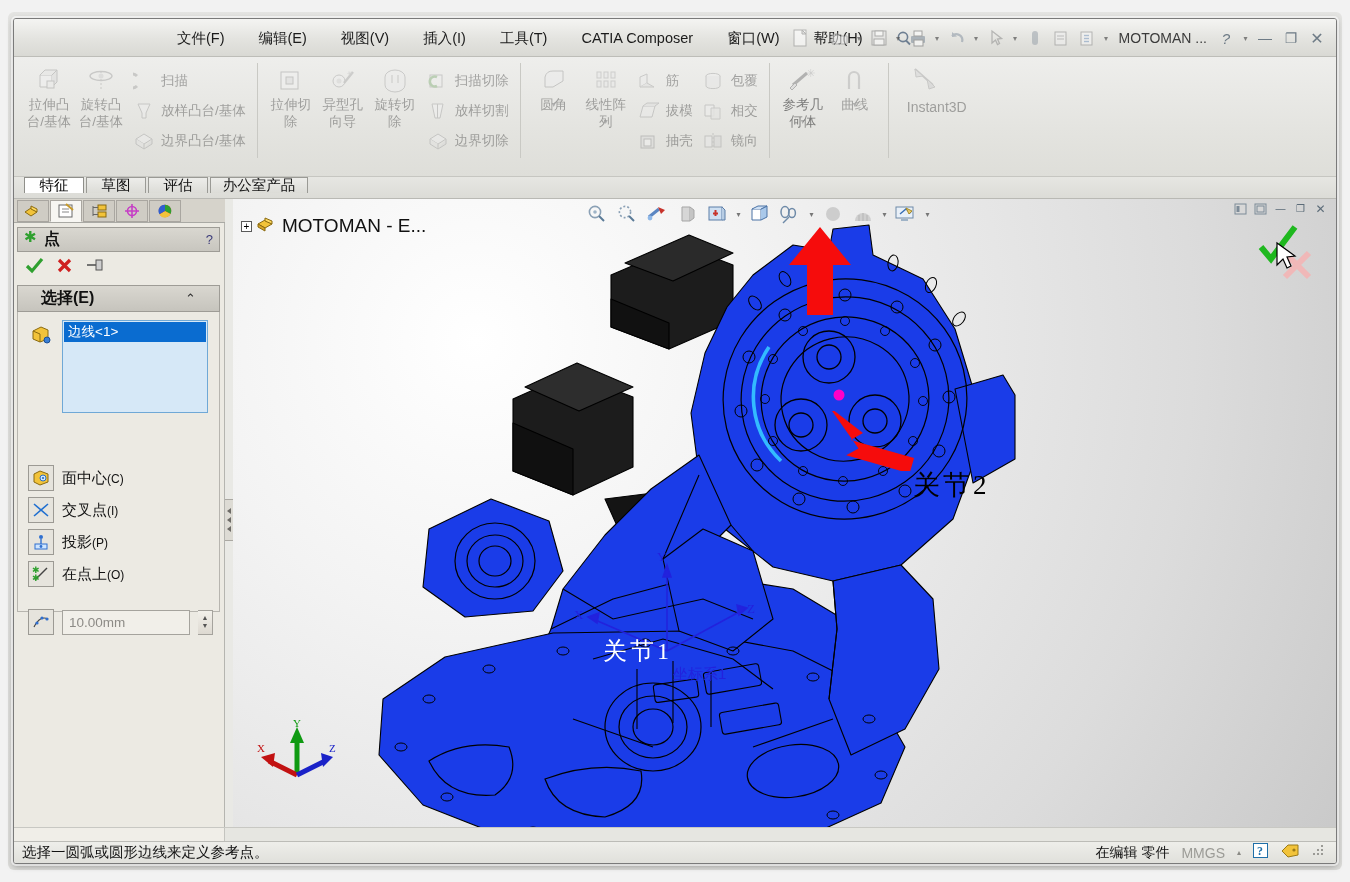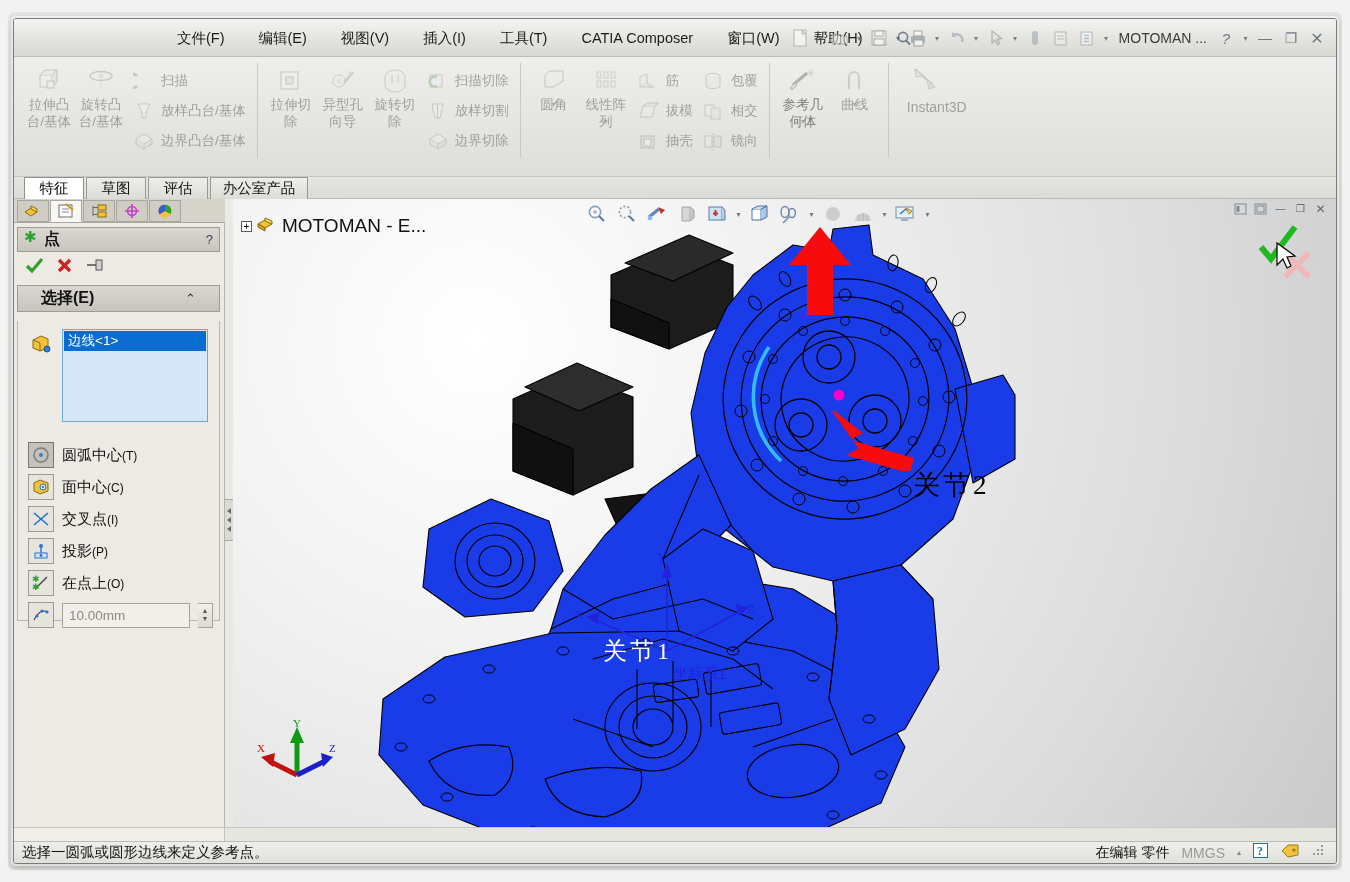--- a/index.html
+++ b/index.html
@@ -126,21 +126,21 @@
     display:flex; flex-direction:column; align-items:flex-start; opacity:.42; padding: 8px 10px 0 14px;
   }
   .instant3d .lbl { font-size: 14px; color:#3a3a3a; margin-top: 2px; }
   
   .cmdtabs {
     position:absolute; left: 0; top: 158px; height: 22px; width:100%;
     background: linear-gradient(180deg,#e6e6e2,#dcdcd7);
     border-bottom:1px solid #b9b9b4;
   }
   .cmdtab {
-    position:absolute; top:0; height:22px;
+    position:absolute; top:0; height:16px;
     display:flex; align-items:center; justify-content:center;
     font-size: 14.5px; color:#111; font-weight: 500;
     border: 1px solid #9a9a95; border-bottom: none;
     background: linear-gradient(180deg,#ededea,#dcdcd7);
     padding: 0 7px;
   }
   .cmdtab.active {
     background: #ffffff; color:#000; border-color:#8f8f8a;
   }
   
@@ -178,21 +178,20 @@
     background: linear-gradient(180deg,#d9d7d0,#c6c4bd);
     border:1px solid #9e9c96;
     display:flex; align-items:center; padding: 0 23px;
   }
   .sec-head .t { font-size: 16px; font-weight:bold; color:#111; }
   .sec-head .chev { margin-left:auto; color:#333; font-size: 13px; }
   .sel-body {
     position:absolute; left:3px; top:113px; width:203px; height:300px;
     background:#eceae3; border-left:1px solid #b7b5af; border-right:1px solid #b7b5af;
     border-bottom:1px solid #b7b5af;
-    margin-top:9px;
   }
   .sel-listbox {
     position:absolute; left:44px; top:8px; width: 146px; height: 93px;
     background:#d6e8f7; border:1px solid #6fa8d6;
   }
   .sel-item {
     background:#0a6cd0; color:#fff; font-size:13.5px;
     padding: 1px 4px; margin: 1px;
   }
   .sel-iconbox {
@@ -720,29 +719,20 @@
           <svg width="22" height="20">
               <path d="M3 7 L11 3 L18 6 L18 15 L10 18 L3 15 Z" fill="#f2c33a" stroke="#8a6a10"></path>
               <path d="M3 7 L10 10 L10 18" fill="none" stroke="#8a6a10"></path>
               <circle cx="17" cy="16" r="3" fill="#3a7fd5" stroke="#1a4f95"></circle>
             </svg>
         </div>
         <div class="sel-listbox">
           <div class="sel-item">边线&lt;1&gt;</div>
         </div>
 
-        <div class="opt-row" style="top:118px;">
-          <span class="opt-ico sel">
-            <svg width="20" height="18">
-                <circle cx="10" cy="9" r="7" fill="none" stroke="#7a7a7a" stroke-width="1.4"></circle>
-                <circle cx="10" cy="9" r="2" fill="#3a7fd5"></circle>
-              </svg>
-          </span>
-          <span class="opt-lbl"><span>圆弧中心</span><span class="mn">(T)</span></span>
-        </div>
         <div class="opt-row" style="top:150px;">
           <span class="opt-ico">
             <svg width="20" height="18">
                 <path d="M3 5 L9 2 L17 5 L17 13 L9 16 L3 13 Z" fill="#f2c33a" stroke="#8a6a10"></path>
                 <circle cx="12" cy="9" r="3" fill="#cfe6ff" stroke="#2a6fc0"></circle>
                 <circle cx="12" cy="9" r="1.1" fill="#2a6fc0"></circle>
               </svg>
           </span>
           <span class="opt-lbl"><span>面中心</span><span class="mn">(C)</span></span>
         </div>
@@ -769,21 +759,21 @@
         <div class="opt-row" style="top:246px;">
           <span class="opt-ico">
             <svg width="20" height="18">
                 <line x1="4" y1="15" x2="16" y2="3" stroke="#444" stroke-width="1.4"></line>
                 <text x="1" y="8" font-size="9" fill="#2fa02f">✱</text>
                 <text x="1" y="16" font-size="9" fill="#2fa02f">✱</text>
               </svg>
           </span>
           <span class="opt-lbl"><span>在点上</span><span class="mn">(O)</span></span>
         </div>
-        <div class="opt-row" style="top:278px;">
+        <div class="opt-row" style="top:294px;">
           <span class="opt-ico">
             <svg width="20" height="18">
                 <path d="M3 14 Q9 2 17 6" fill="none" stroke="#444" stroke-width="1.2"></path>
                 <circle cx="6" cy="10" r="1.6" fill="#2f6fd0"></circle>
                 <circle cx="11" cy="5" r="1.6" fill="#2f6fd0"></circle>
                 <circle cx="16" cy="6" r="1.6" fill="#2f6fd0"></circle>
               </svg>
           </span>
           <span class="num-field" title="10.00mm">10.00mm</span>
           <span class="spin">

